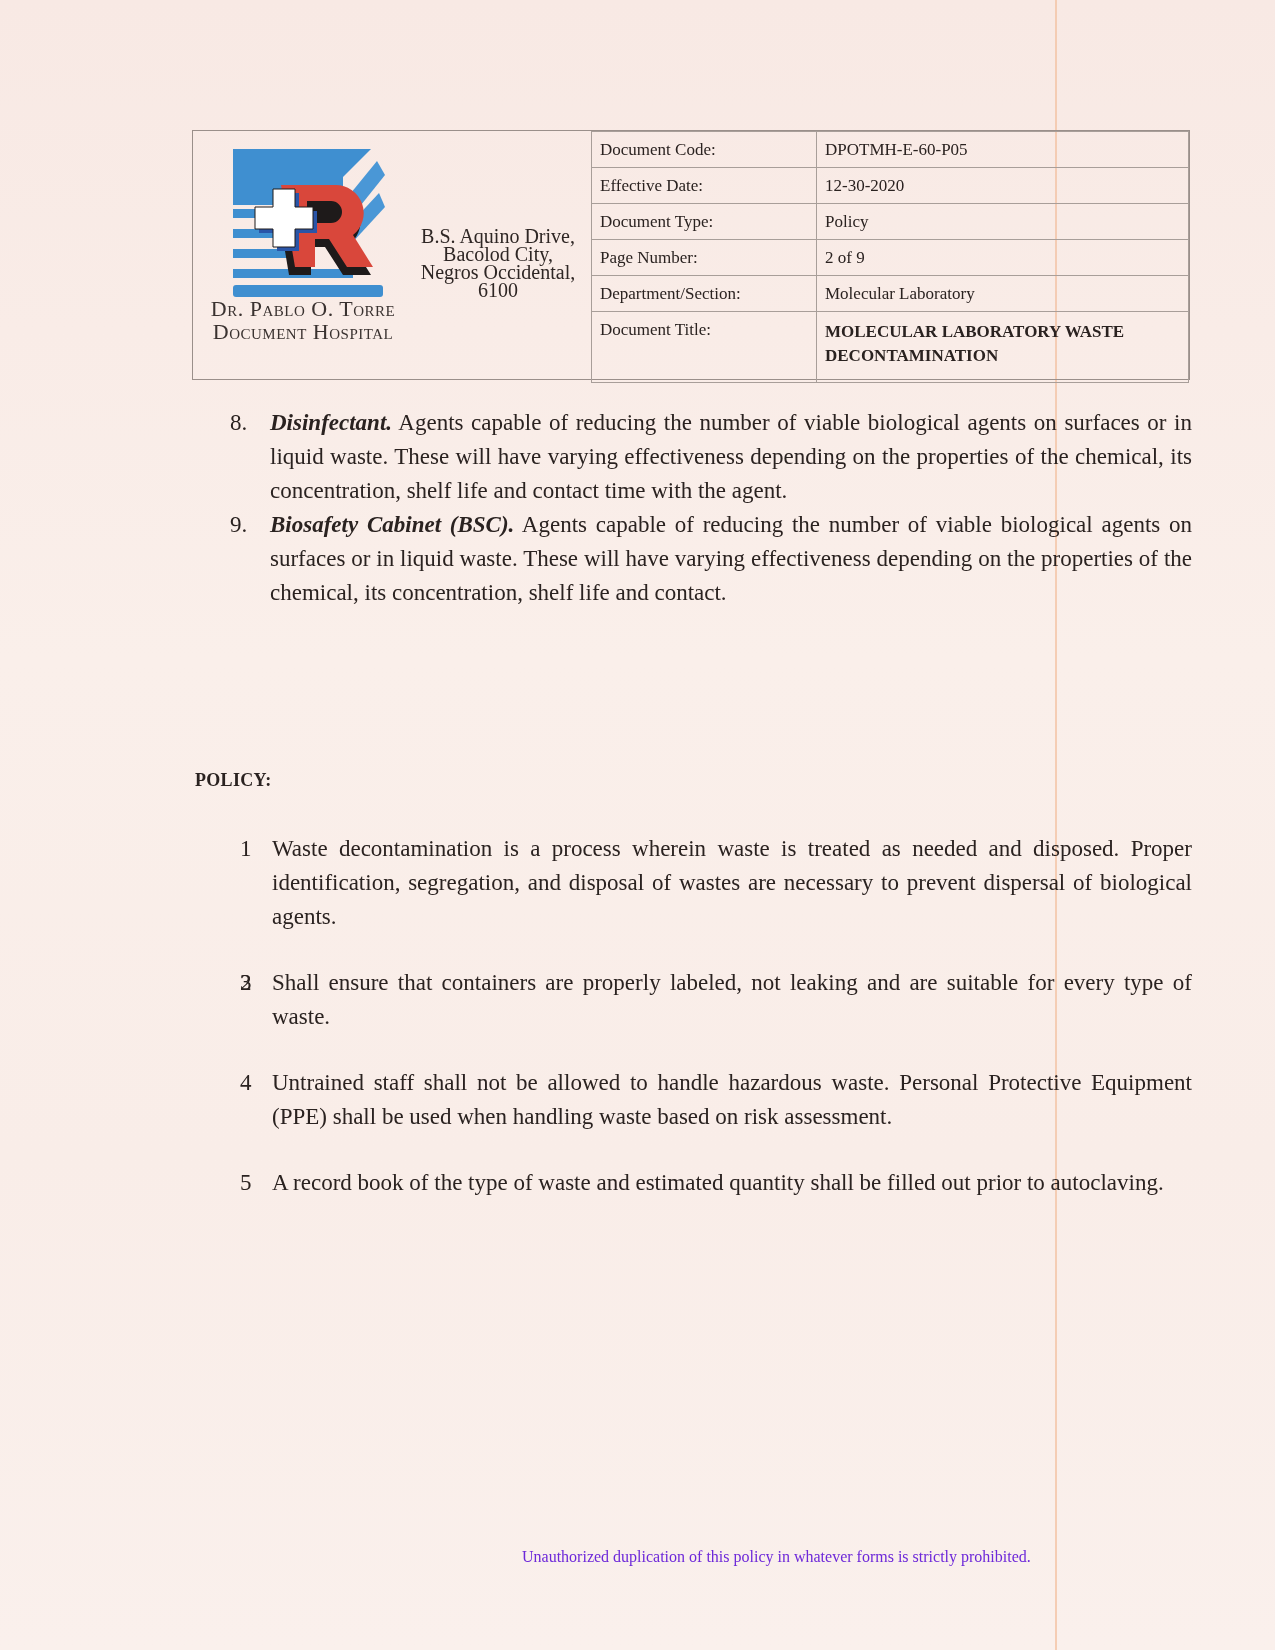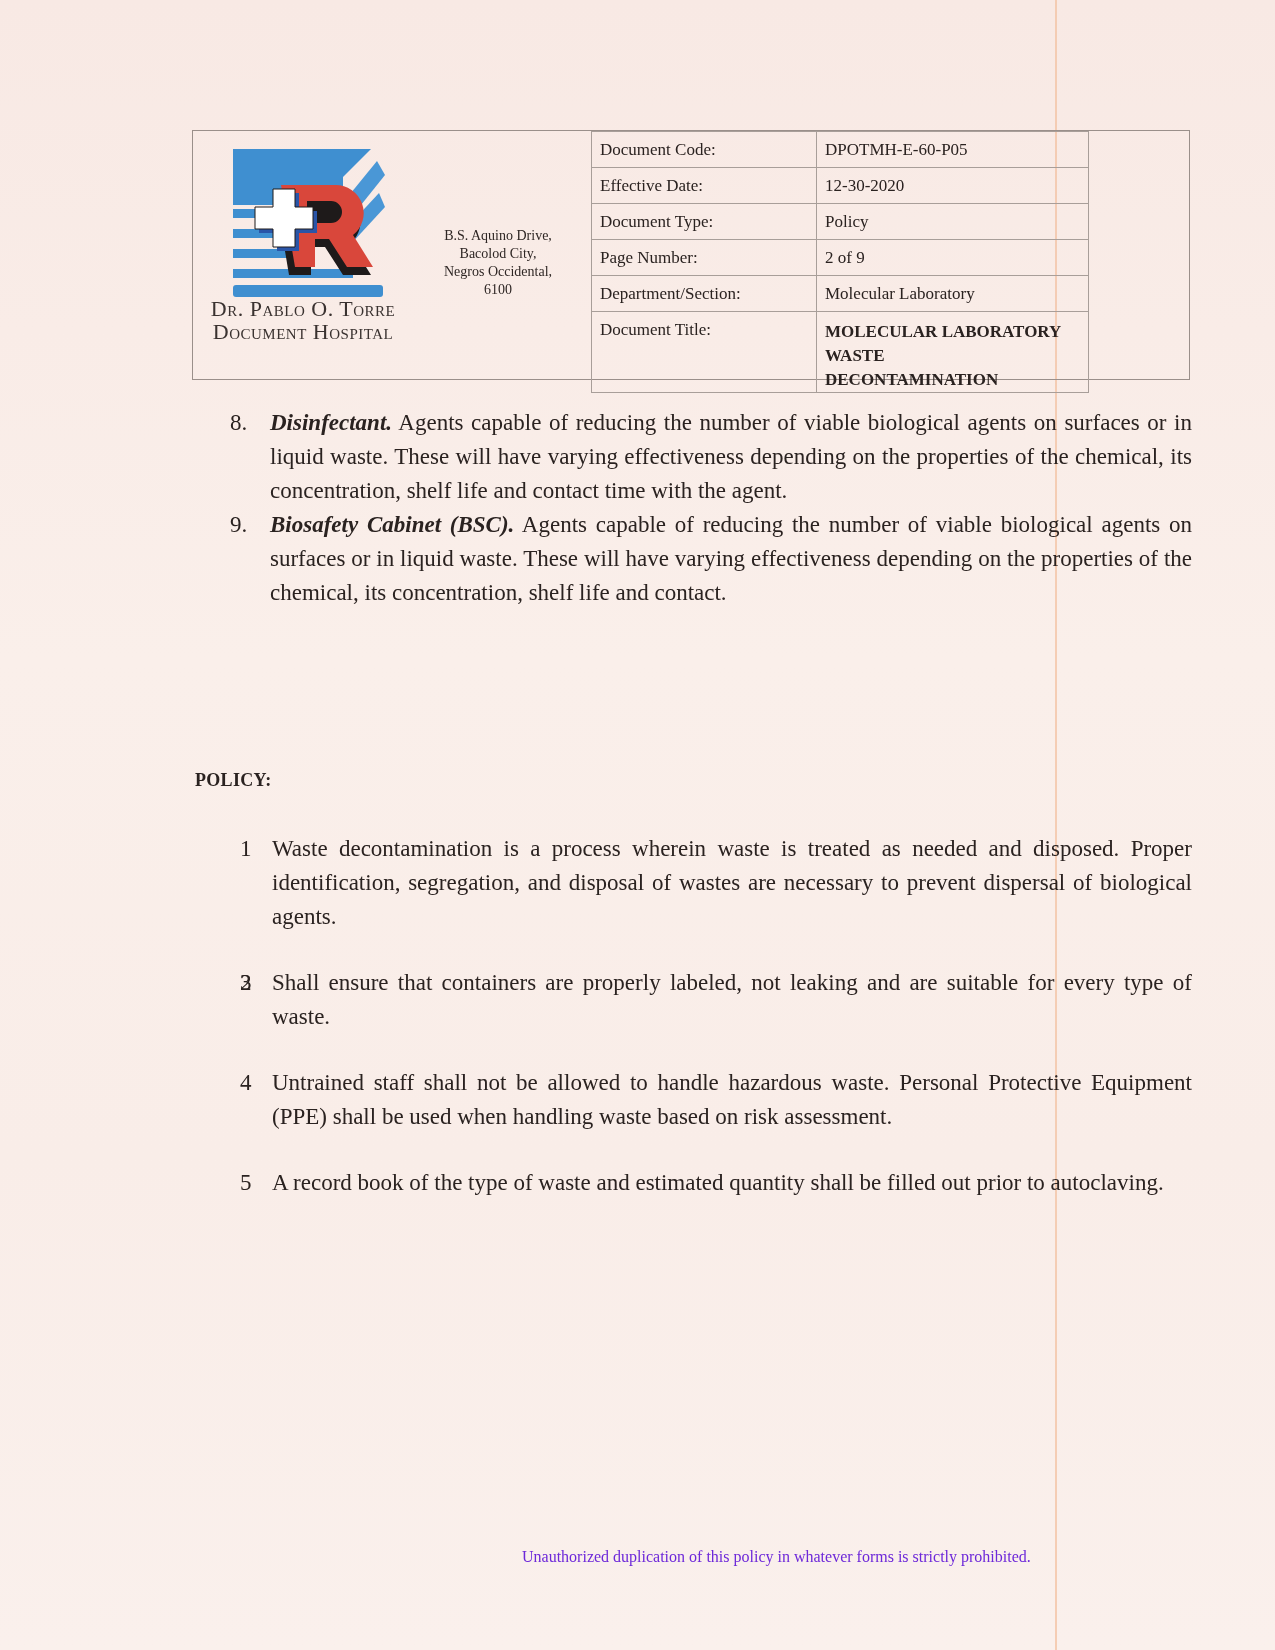--- a/index.html
+++ b/index.html
@@ -22,24 +22,24 @@
     border-right: 1px solid #9a8f8a;
   }
   .logo-svg { position: absolute; left: 36px; top: 14px; width: 160px; height: 156px; }
   .hospital-name {
     position: absolute; left: 10px; top: 166px; width: 200px; text-align: center;
     font-size: 22px; line-height: 23px; letter-spacing: 0.5px; font-variant: small-caps;
     color: #3a3230;
   }
   .address {
     position: absolute; left: 225px; top: 96px; width: 160px; text-align: center;
-    font-size: 14px; line-height: 18px; color: #2e2624;
+    font-size: 20px; line-height: 18px; color: #2e2624;
   }
   .meta-table {
-    position: absolute; left: 398px; top: 0; width: 498px; height: 248px;
+    position: absolute; left: 398px; top: 0; width: 598px; height: 248px;
     border-collapse: collapse;
   }
   .meta-table td {
     border: 1px solid #a89e99; padding: 0 8px; font-size: 17px; height: 35px;
     vertical-align: middle;
   }
   .meta-table td.label { width: 208px; }
   .meta-table tr.title-row td { height: 62px; vertical-align: top; padding-top: 8px; }
   .meta-table td.title-val { font-weight: bold; line-height: 24px; padding-top: 5px; }
 

